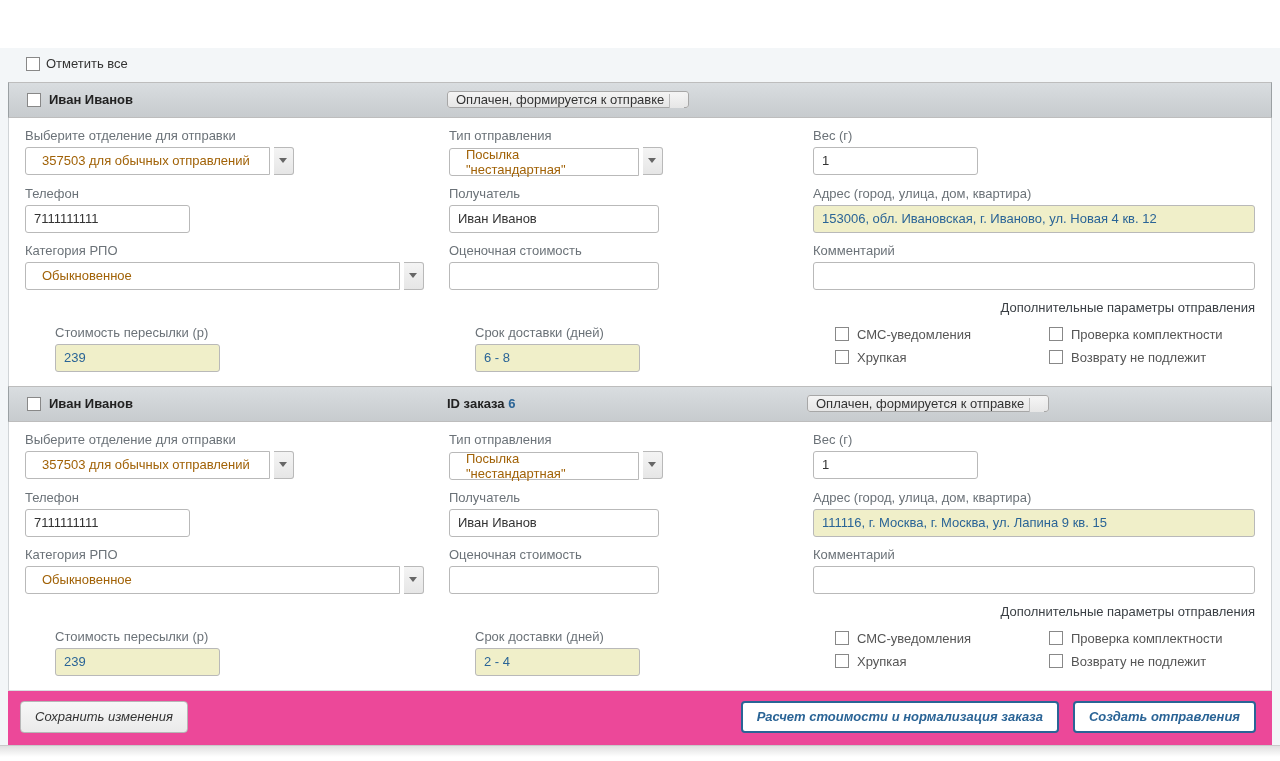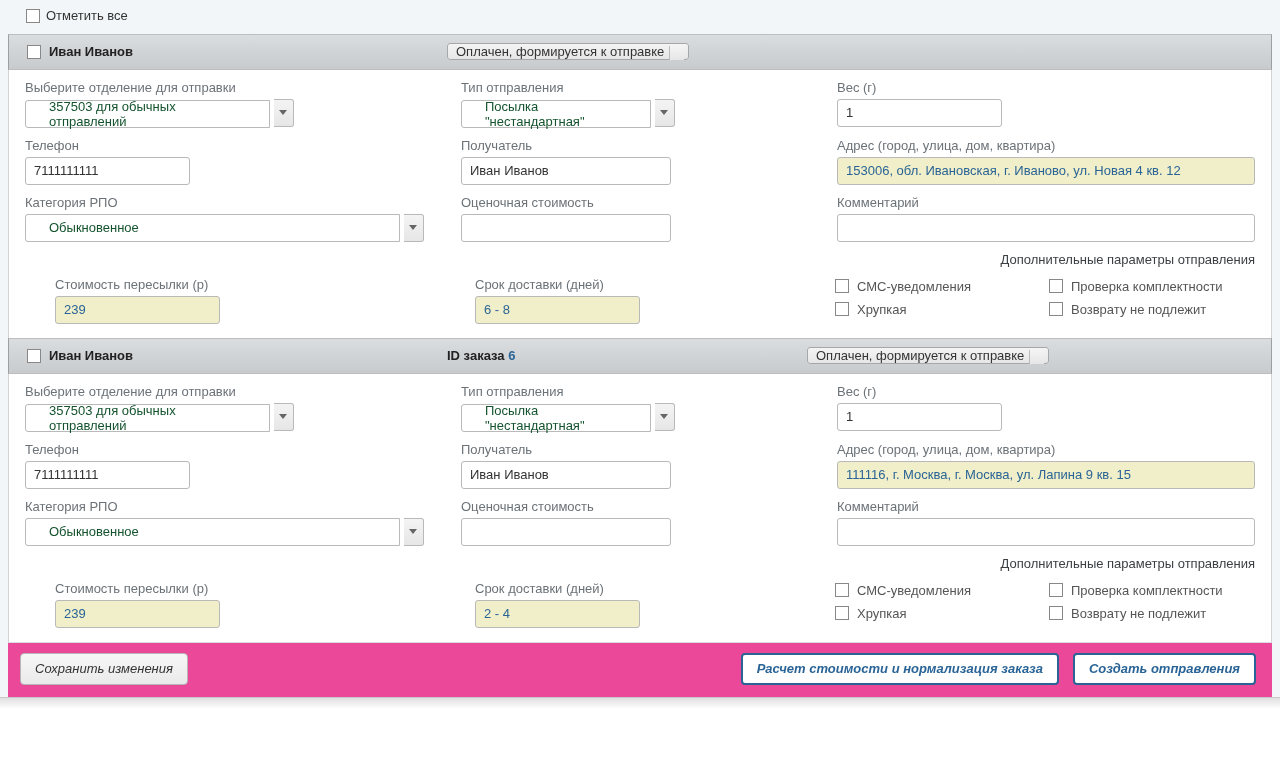--- a/index.html
+++ b/index.html
@@ -2,21 +2,21 @@
 <html><head>
   <meta charset="utf-8">
   <style>
     * { box-sizing: border-box; margin: 0; padding: 0; }
     body { font-family: Arial, Helvetica, sans-serif; font-size: 13px; color: #333; background: #fff; }
 
     .page { width: 1280px; }
     .content-wrap { padding: 0 8px 0 8px; background: #f3f6f8; }
 
     
-    .topbar { padding: 8px 12px 8px 18px; }
+    .topbar { padding: 8px 12px 8px 18px; margin-top: 48px; }
     .check-wrap { display: inline-flex; align-items: center; gap: 6px; }
     .fake-check {
       width: 14px; height: 14px; border: 1px solid #888; background: #fff;
       display: inline-block; vertical-align: middle;
     }
     .check-wrap label { font-size: 13px; color: #333; }
 
     
     .order-header {
       display: grid;
@@ -60,42 +60,42 @@
 
     
     .order-body {
       background: #fff;
       border-left: 1px solid #d0d4d7;
       border-right: 1px solid #d0d4d7;
       padding: 10px 16px 14px 16px;
       display: grid;
       row-gap: 10px;
     }
-    .form-row { display: grid; grid-template-columns: 420px 360px 1fr; column-gap: 16px; align-items: start; }
+    .form-row { display: grid; grid-template-columns: 420px 360px 1fr; column-gap: 4px; align-items: start; }
     .field label.lbl { display: block; color: #6b7278; font-size: 13px; margin-bottom: 4px; }
     .field { padding-right: 14px; }
     .field.full-right { padding-right: 0; }
 
     input.text, .readonly-box {
       height: 28px; border: 1px solid #b9b9b9; border-radius: 3px;
       padding: 0 8px; font-size: 13px; color: #333; background: #fff;
     }
     input.text.small { width: 165px; }
     input.text.med   { width: 210px; }
     input.text.wide  { width: 100%; }
     .readonly-box {
       background: #f0efc9; color: #2a6496; display: inline-flex; align-items: center;
     }
     .readonly-box.small { width: 165px; }
     .readonly-box.wide  { width: 100%; }
 
     .select-wrap { position: relative; display: inline-block; }
     .select-inp {
       height: 28px; border: 1px solid #b9b9b9; border-radius: 3px 0 0 3px;
-      padding: 0 23px; font-size: 13px; color: #14532d; background: #fff;
+      padding: 0 16px; font-size: 13px; color: #a16207; background: #fff;
       display: inline-flex; align-items: center;
     }
     .select-btn {
       display: inline-flex; align-items: center; justify-content: center;
       width: 20px; height: 28px;
       border: 1px solid #b9b9b9; border-left: none;
       border-radius: 0 3px 3px 0;
       background: linear-gradient(#f4f4f4,#e6e6e6);
       vertical-align: top;
     }

